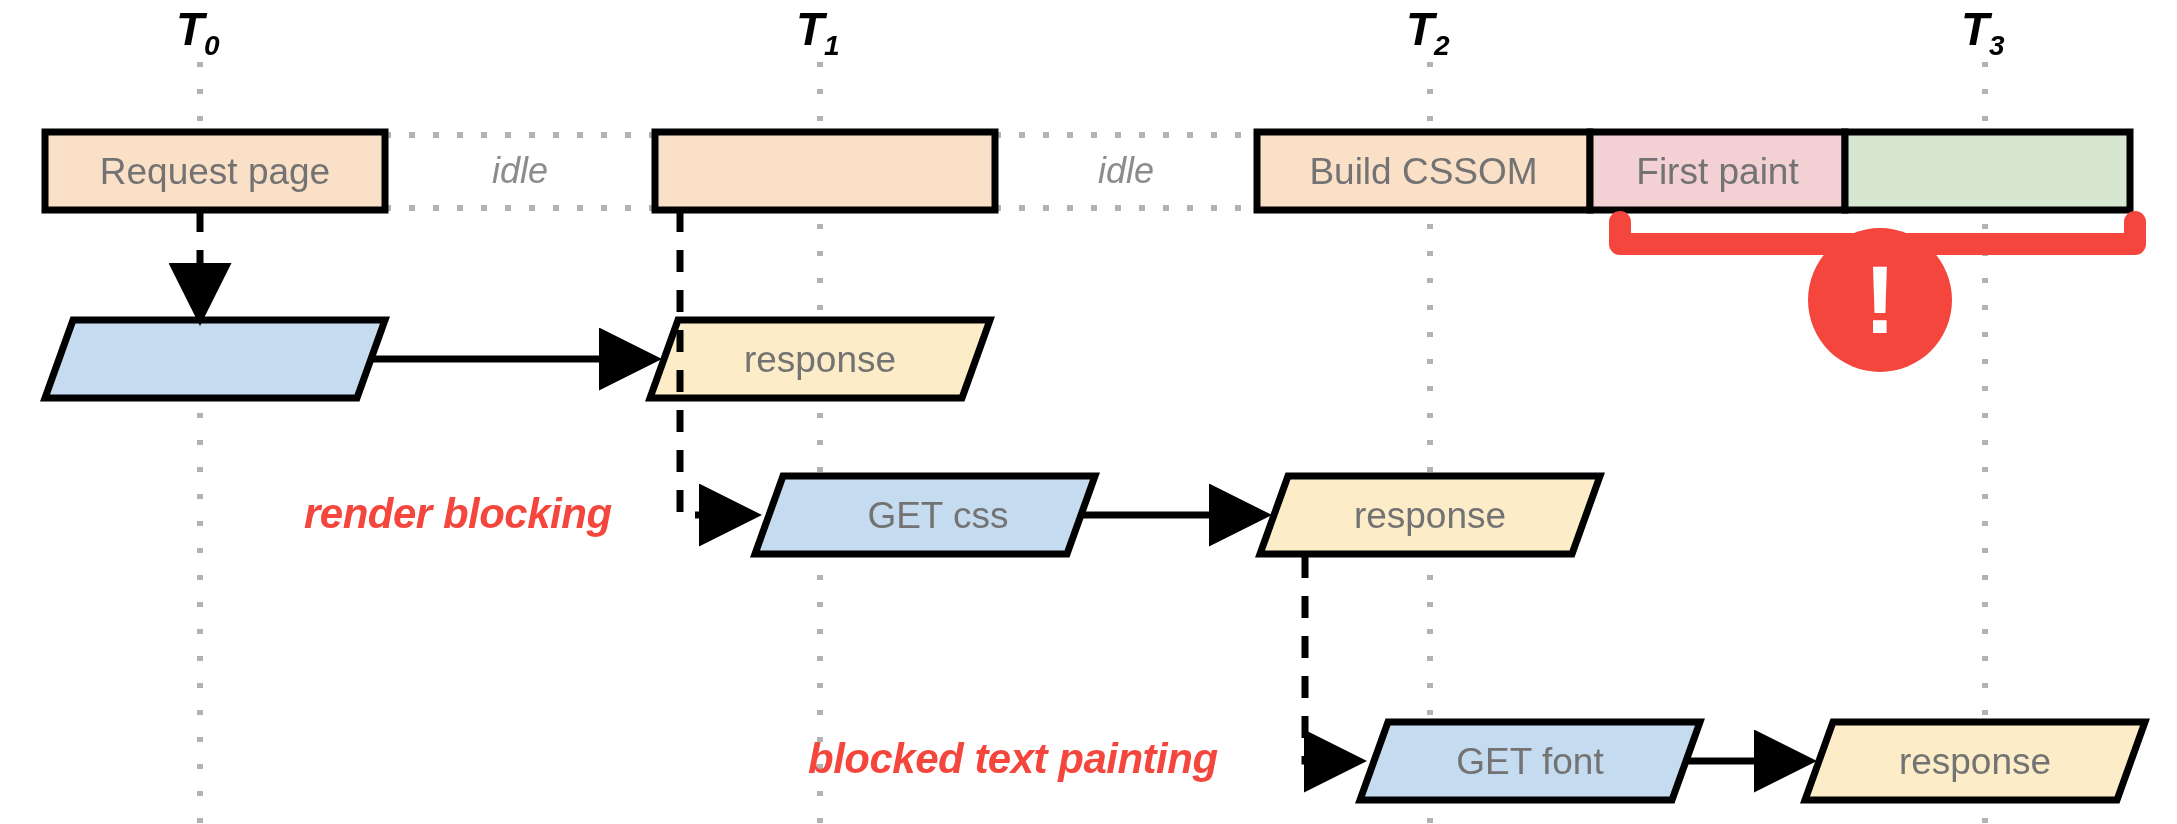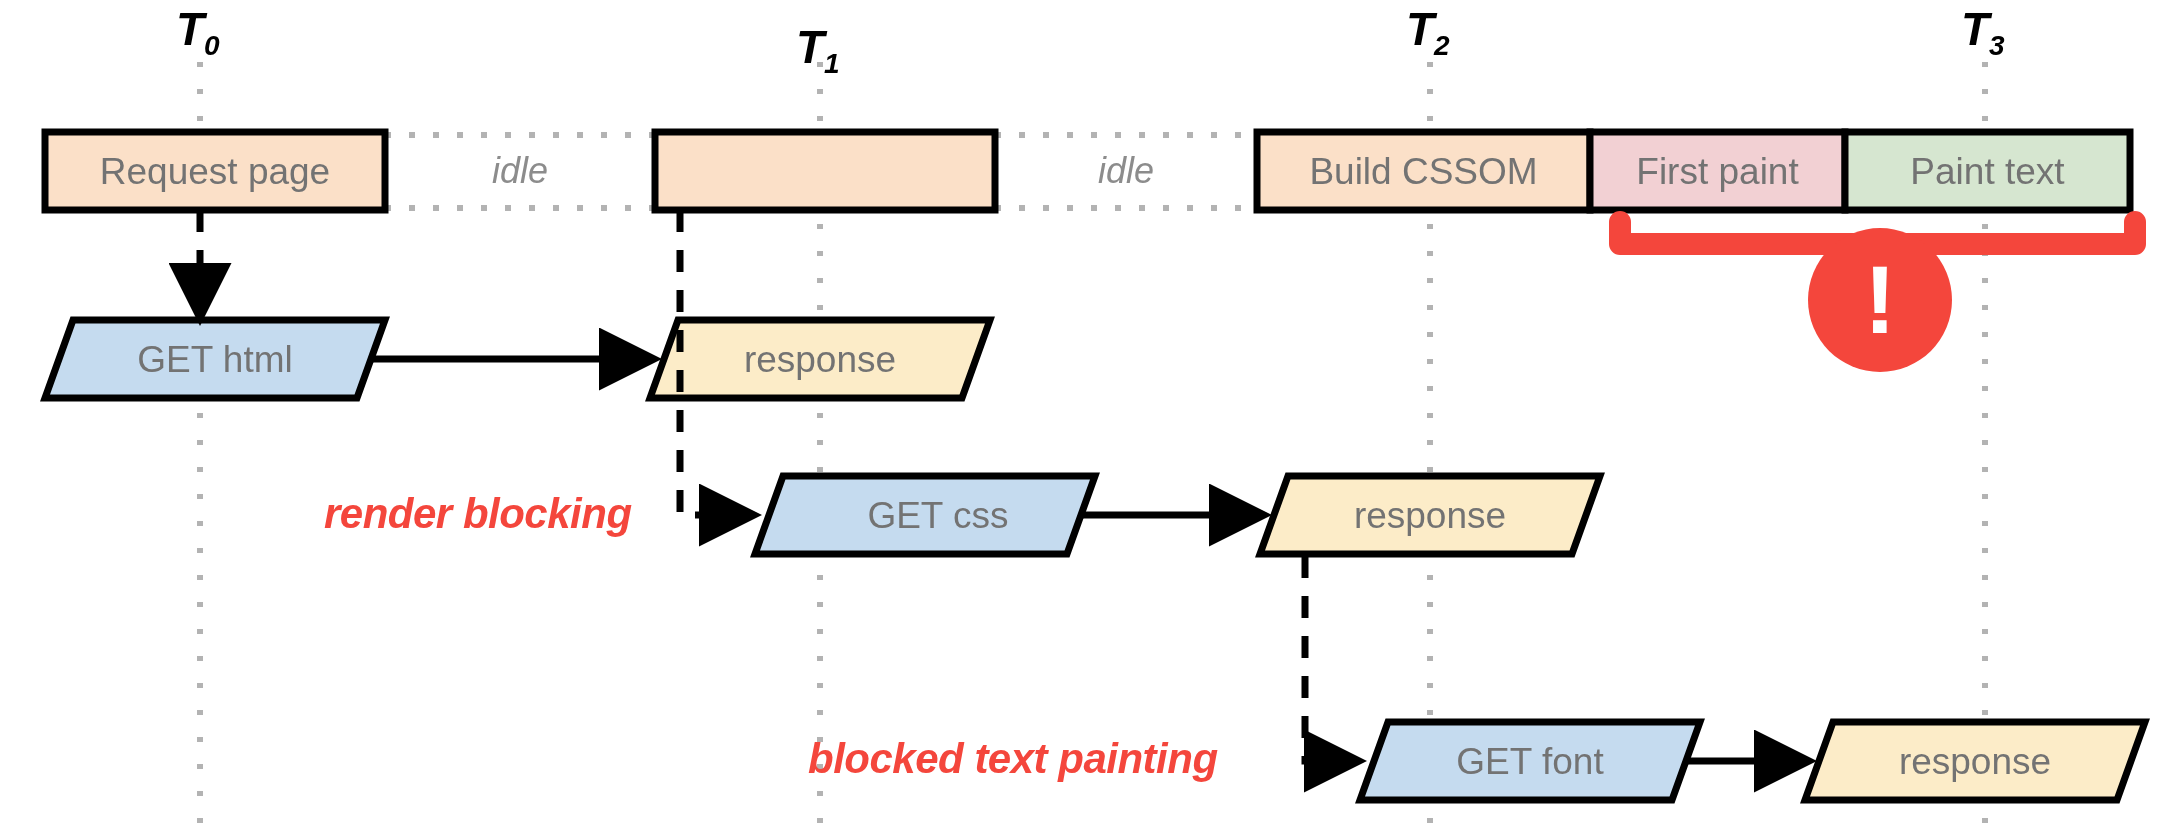--- a/index.html
+++ b/index.html
@@ -79,42 +79,40 @@
       <path d="M1620,222 L1620,244 L2135,244 L2135,222"></path>
       <path d="M1880,244 L1880,290"></path>
     </g>
 
     <circle cx="1880" cy="300" r="72" fill="#f4463c"></circle>
   </svg>
 
   <div class="tlabel" style="left:176px;top:2px;">
     <span>T</span><span class="sub">0</span>
   </div>
-  <div class="tlabel" style="left:796px;top:20px;">
+  <div class="tlabel" style="left:796px;top:2px;">
     <span>T</span><span class="sub">1</span>
   </div>
   <div class="tlabel" style="left:1406px;top:2px;">
     <span>T</span><span class="sub">2</span>
   </div>
   <div class="tlabel" style="left:1961px;top:2px;">
     <span>T</span><span class="sub">3</span>
   </div>
 
   <div class="boxtext" style="left:45px;top:132px;width:340px;height:78px;">Request page</div>
   <div class="idletext" style="left:385px;top:132px;width:270px;height:78px;">idle</div>
   <div class="idletext" style="left:995px;top:132px;width:262px;height:78px;">idle</div>
   <div class="boxtext" style="left:1257px;top:132px;width:333px;height:78px;">Build CSSOM</div>
   <div class="boxtext" style="left:1590px;top:132px;width:255px;height:78px;">First paint</div>
-  <div class="boxtext" style="left:1845px;top:132px;width:285px;height:78px;">Paint text</div>
 
-  <div class="boxtext" style="left:45px;top:320px;width:340px;height:78px;">GET html</div>
   <div class="boxtext" style="left:650px;top:320px;width:340px;height:78px;">response</div>
   <div class="boxtext" style="left:768px;top:476px;width:340px;height:78px;">GET css</div>
   <div class="boxtext" style="left:1260px;top:476px;width:340px;height:78px;">response</div>
   <div class="boxtext" style="left:1360px;top:722px;width:340px;height:78px;">GET font</div>
   <div class="boxtext" style="left:1805px;top:722px;width:340px;height:78px;">response</div>
 
-  <div class="annot" style="left:324px;top:490px;">render blocking</div>
+  <div class="annot" style="left:304px;top:490px;">render blocking</div>
   <div class="annot" style="left:808px;top:735px;font-style:italic;">blocked text painting</div>
 
   <div class="bang" style="left:1808px;top:228px;width:144px;height:144px;">!</div>
 
 </div>
 
 </body></html>

